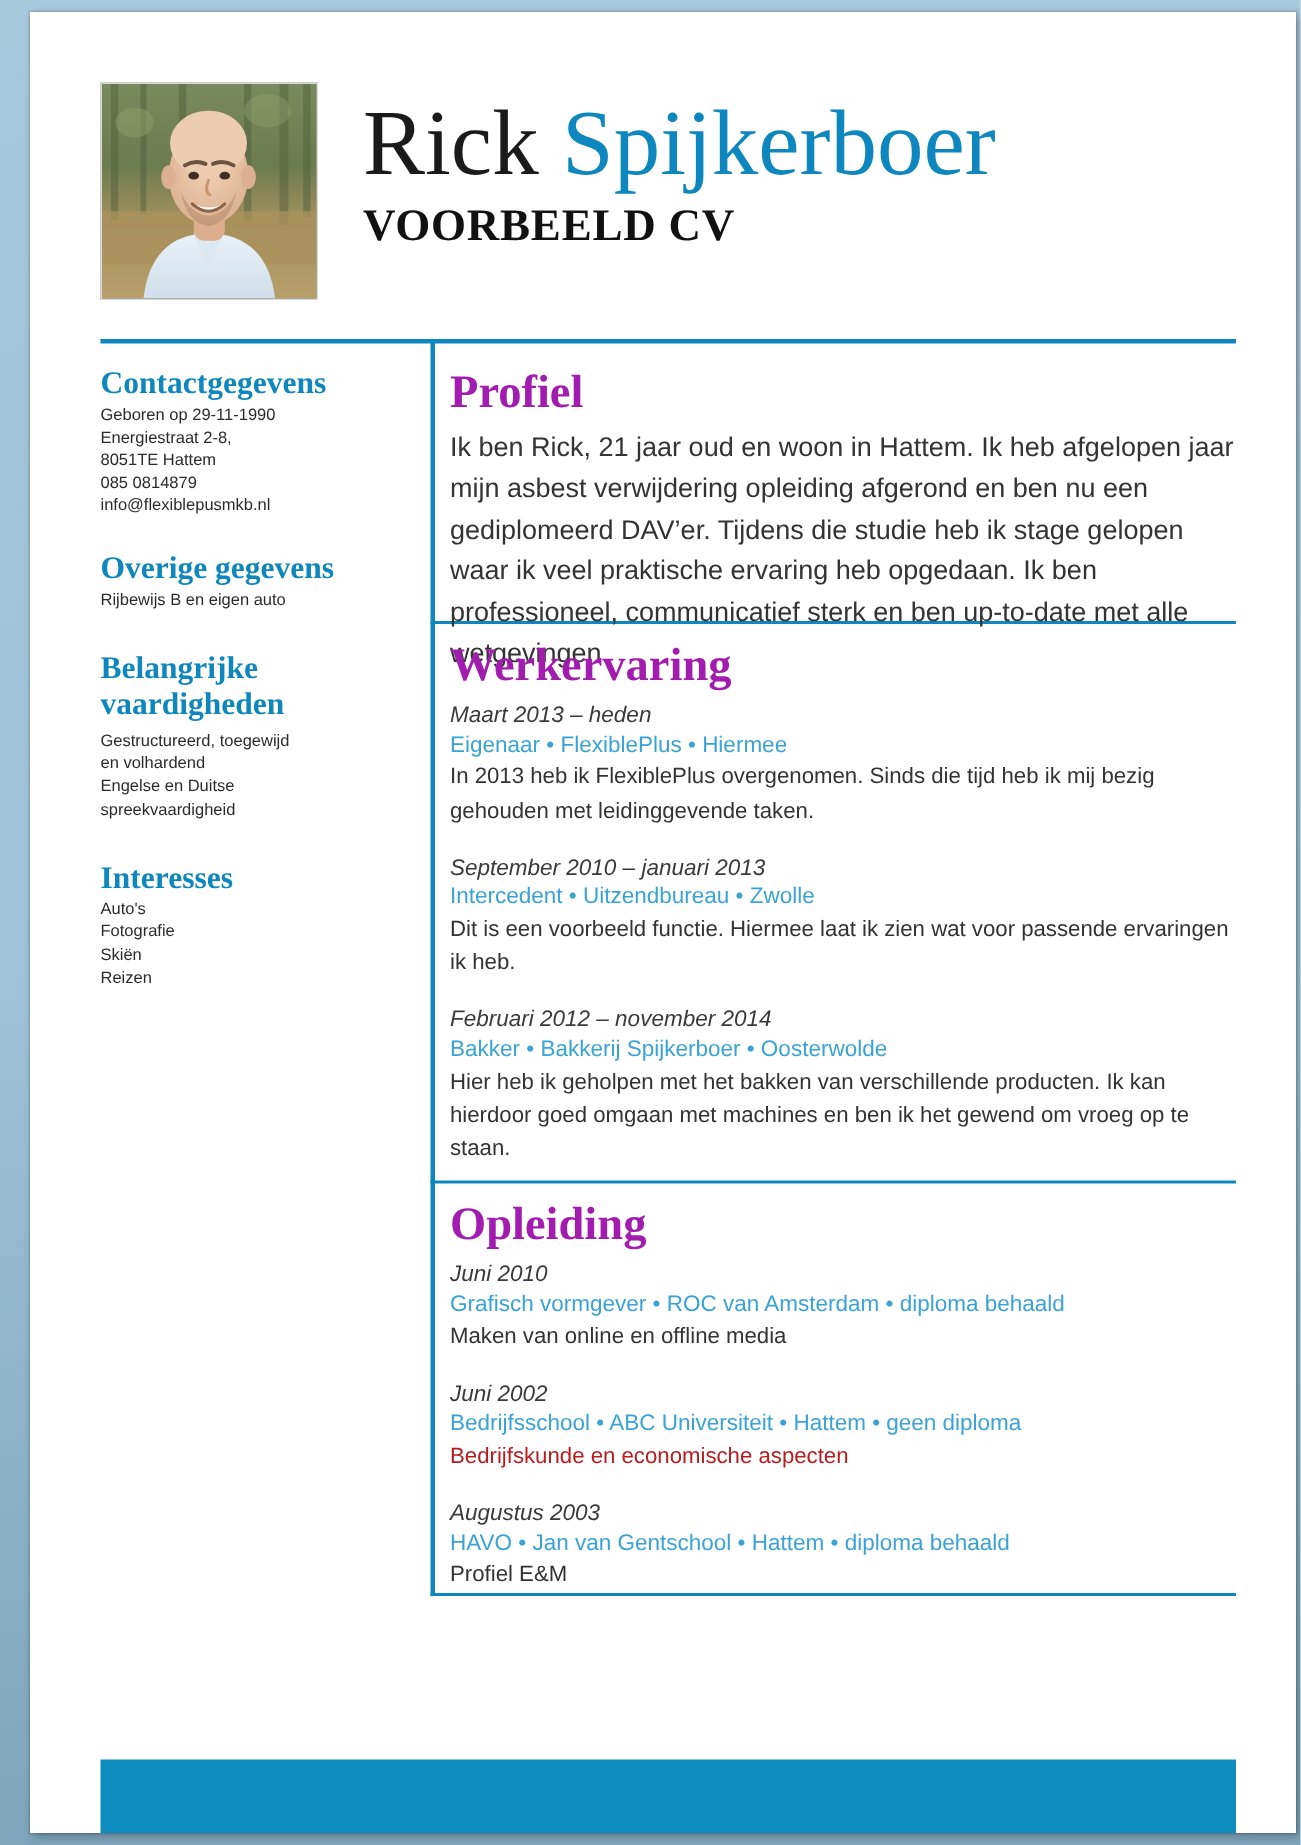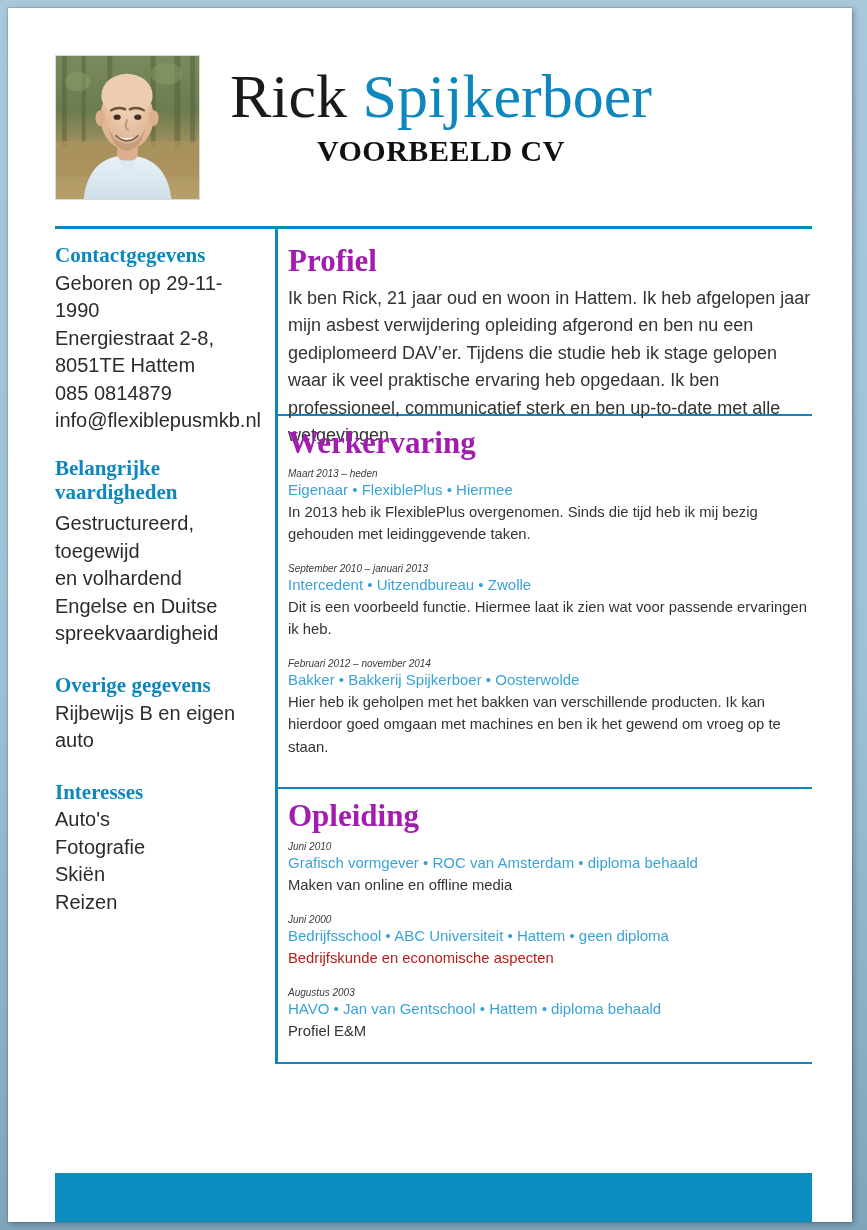--- a/index.html
+++ b/index.html
@@ -15,21 +15,21 @@
   }
   
   .viewport {
     position: relative;
     width: 867px;
     height: 1230px;
     background: linear-gradient(180deg, #a8c8dc 0%, #9dc2d8 55%, #7fa5bb 100%);
   }
   .page {
     position: absolute;
-    left: 8px;
+    left: 20px;
     top: 8px;
     width: 844px;
     height: 1214px;
     background: #ffffff;
     box-shadow: 0 0 0 1px rgba(0,0,0,0.10), 2px 2px 6px rgba(0,0,0,0.28);
     overflow: hidden;
   }
 
   
   .header {
@@ -66,21 +66,20 @@
     letter-spacing: 0px;
   }
   .name .last { color: #0d87bd; }
   .subtitle {
     font-family: "Liberation Serif", serif;
     font-weight: bold;
     font-size: 30px;
     color: #111111;
     margin-top: 6px;
     letter-spacing: 0.5px;
-    text-align: center;
   }
 
   
   .rule-top {
     position: absolute;
     left: 47px;
     top: 218px;
     width: 757px;
     height: 3px;
     background: #0d87bd;
@@ -126,42 +125,42 @@
     font-weight: bold;
     color: #0d87bd;
     font-size: 21px;
     line-height: 1.12;
     margin: 0 0 2px 0;
   }
   .side-block { margin-bottom: 22px; }
   .side-block.gap-lg { margin-bottom: 26px; }
   .side-list { list-style: none; margin: 0; padding: 0; }
   .side-list li {
-    font-size: 20px;
+    font-size: 11px;
     line-height: 1.38;
     color: #2b2b2b;
   }
   .sec-h {
     font-family: "Liberation Serif", serif;
     font-weight: bold;
     color: #a21caf;
     font-size: 31px;
     line-height: 1.1;
     margin: 0 0 7px 0;
   }
   .body-p {
     font-size: 18px;
     line-height: 1.52;
     color: #333333;
     margin: 0;
   }
   .entry { margin-bottom: 17px; }
   .entry:last-child { margin-bottom: 0; }
   .entry-date {
-    font-size: 10px;
+    font-size: 15px;
     font-style: italic;
     color: #3a3a3a;
     line-height: 1.3;
   }
   .entry-title {
     font-size: 15px;
     color: #3aa3d6;
     line-height: 1.32;
   }
   .entry-desc {
@@ -260,39 +259,39 @@
         <ul class="side-list">
           <li>Geboren op 29-11-1990</li>
           <li>Energiestraat 2-8,</li>
           <li>8051TE Hattem</li>
           <li>085 0814879</li>
           <li>info@flexiblepusmkb.nl</li>
         </ul>
       </div>
 
       <div class="side-block gap-lg">
+        <div class="side-h">Overige gegevens</div>
+        <ul class="side-list">
+          <li>Rijbewijs B en eigen auto</li>
+        </ul>
+      </div>
+
+      <div class="side-block gap-lg">
         <div class="side-h">
           <span>Belangrijke</span><br>
           <span>vaardigheden</span>
         </div>
         <ul class="side-list" style="margin-top:6px">
           <li>Gestructureerd, toegewijd</li>
           <li>en volhardend</li>
           <li>Engelse en Duitse</li>
           <li>spreekvaardigheid</li>
         </ul>
       </div>
 
-      <div class="side-block gap-lg">
-        <div class="side-h">Overige gegevens</div>
-        <ul class="side-list">
-          <li>Rijbewijs B en eigen auto</li>
-        </ul>
-      </div>
-
       <div class="side-block">
         <div class="side-h">Interesses</div>
         <ul class="side-list">
           <li>Auto's</li>
           <li>Fotografie</li>
           <li>Skiën</li>
           <li>Reizen</li>
         </ul>
       </div>
 
@@ -328,21 +327,21 @@
     <div class="sec-opl">
       <div class="sec-h">Opleiding</div>
 
       <div class="entry">
         <div class="entry-date">Juni 2010</div>
         <div class="entry-title">Grafisch vormgever • ROC van Amsterdam  • diploma behaald</div>
         <div class="entry-desc">Maken van online en offline media</div>
       </div>
 
       <div class="entry">
-        <div class="entry-date">Juni 2000</div>
+        <div class="entry-date">Juni 2002</div>
         <div class="entry-title">Bedrijfsschool • ABC Universiteit • Hattem • geen diploma</div>
         <div class="entry-desc dark">Bedrijfskunde en economische aspecten</div>
       </div>
 
       <div class="entry">
         <div class="entry-date">Augustus 2003</div>
         <div class="entry-title">HAVO • Jan van Gentschool • Hattem • diploma behaald</div>
         <div class="entry-desc">Profiel E&amp;M</div>
       </div>
     </div>

